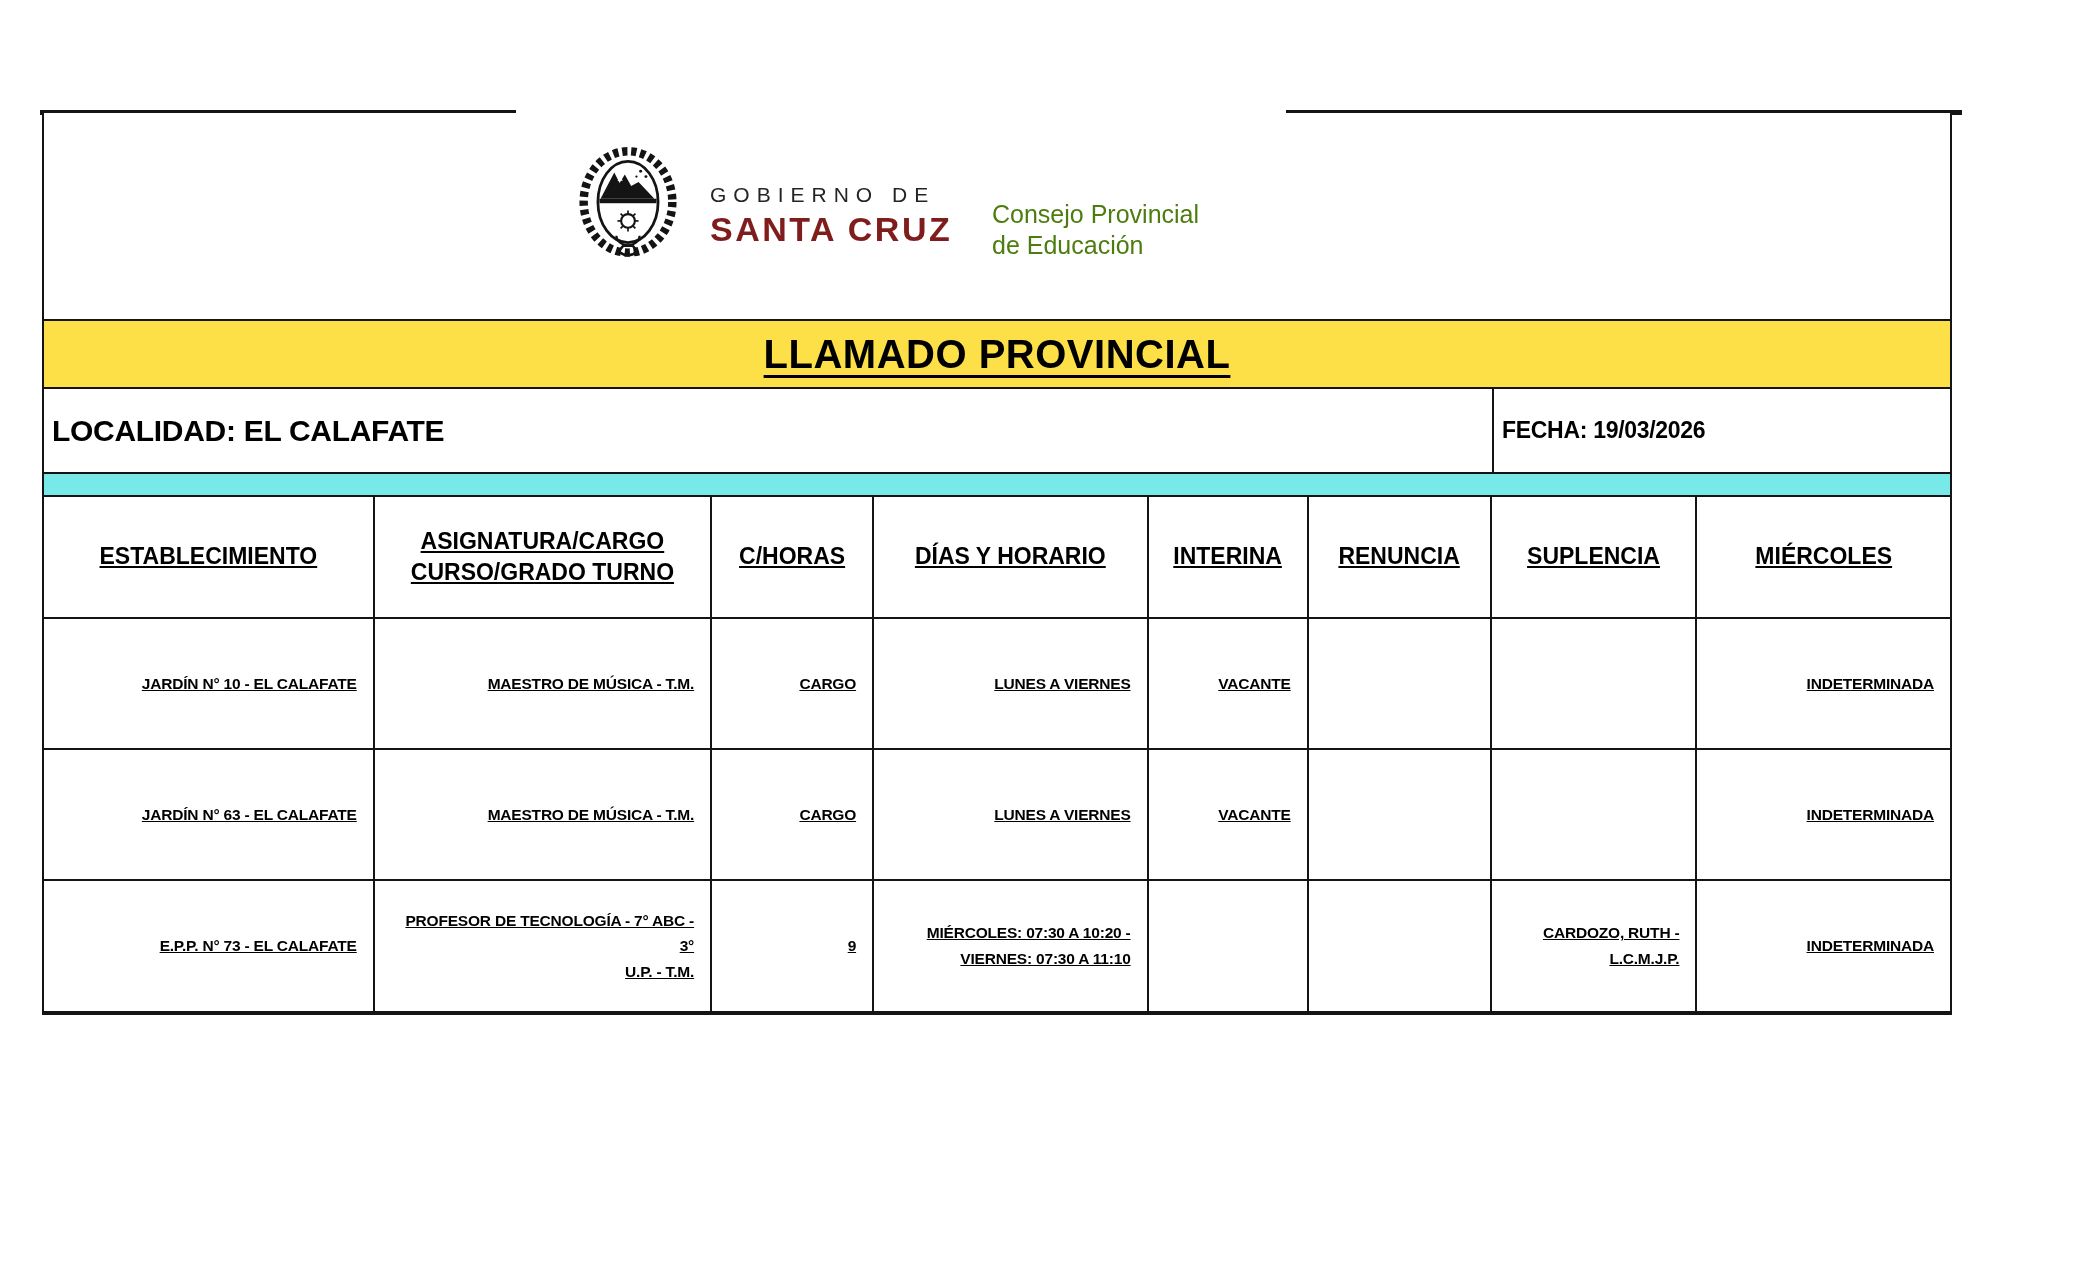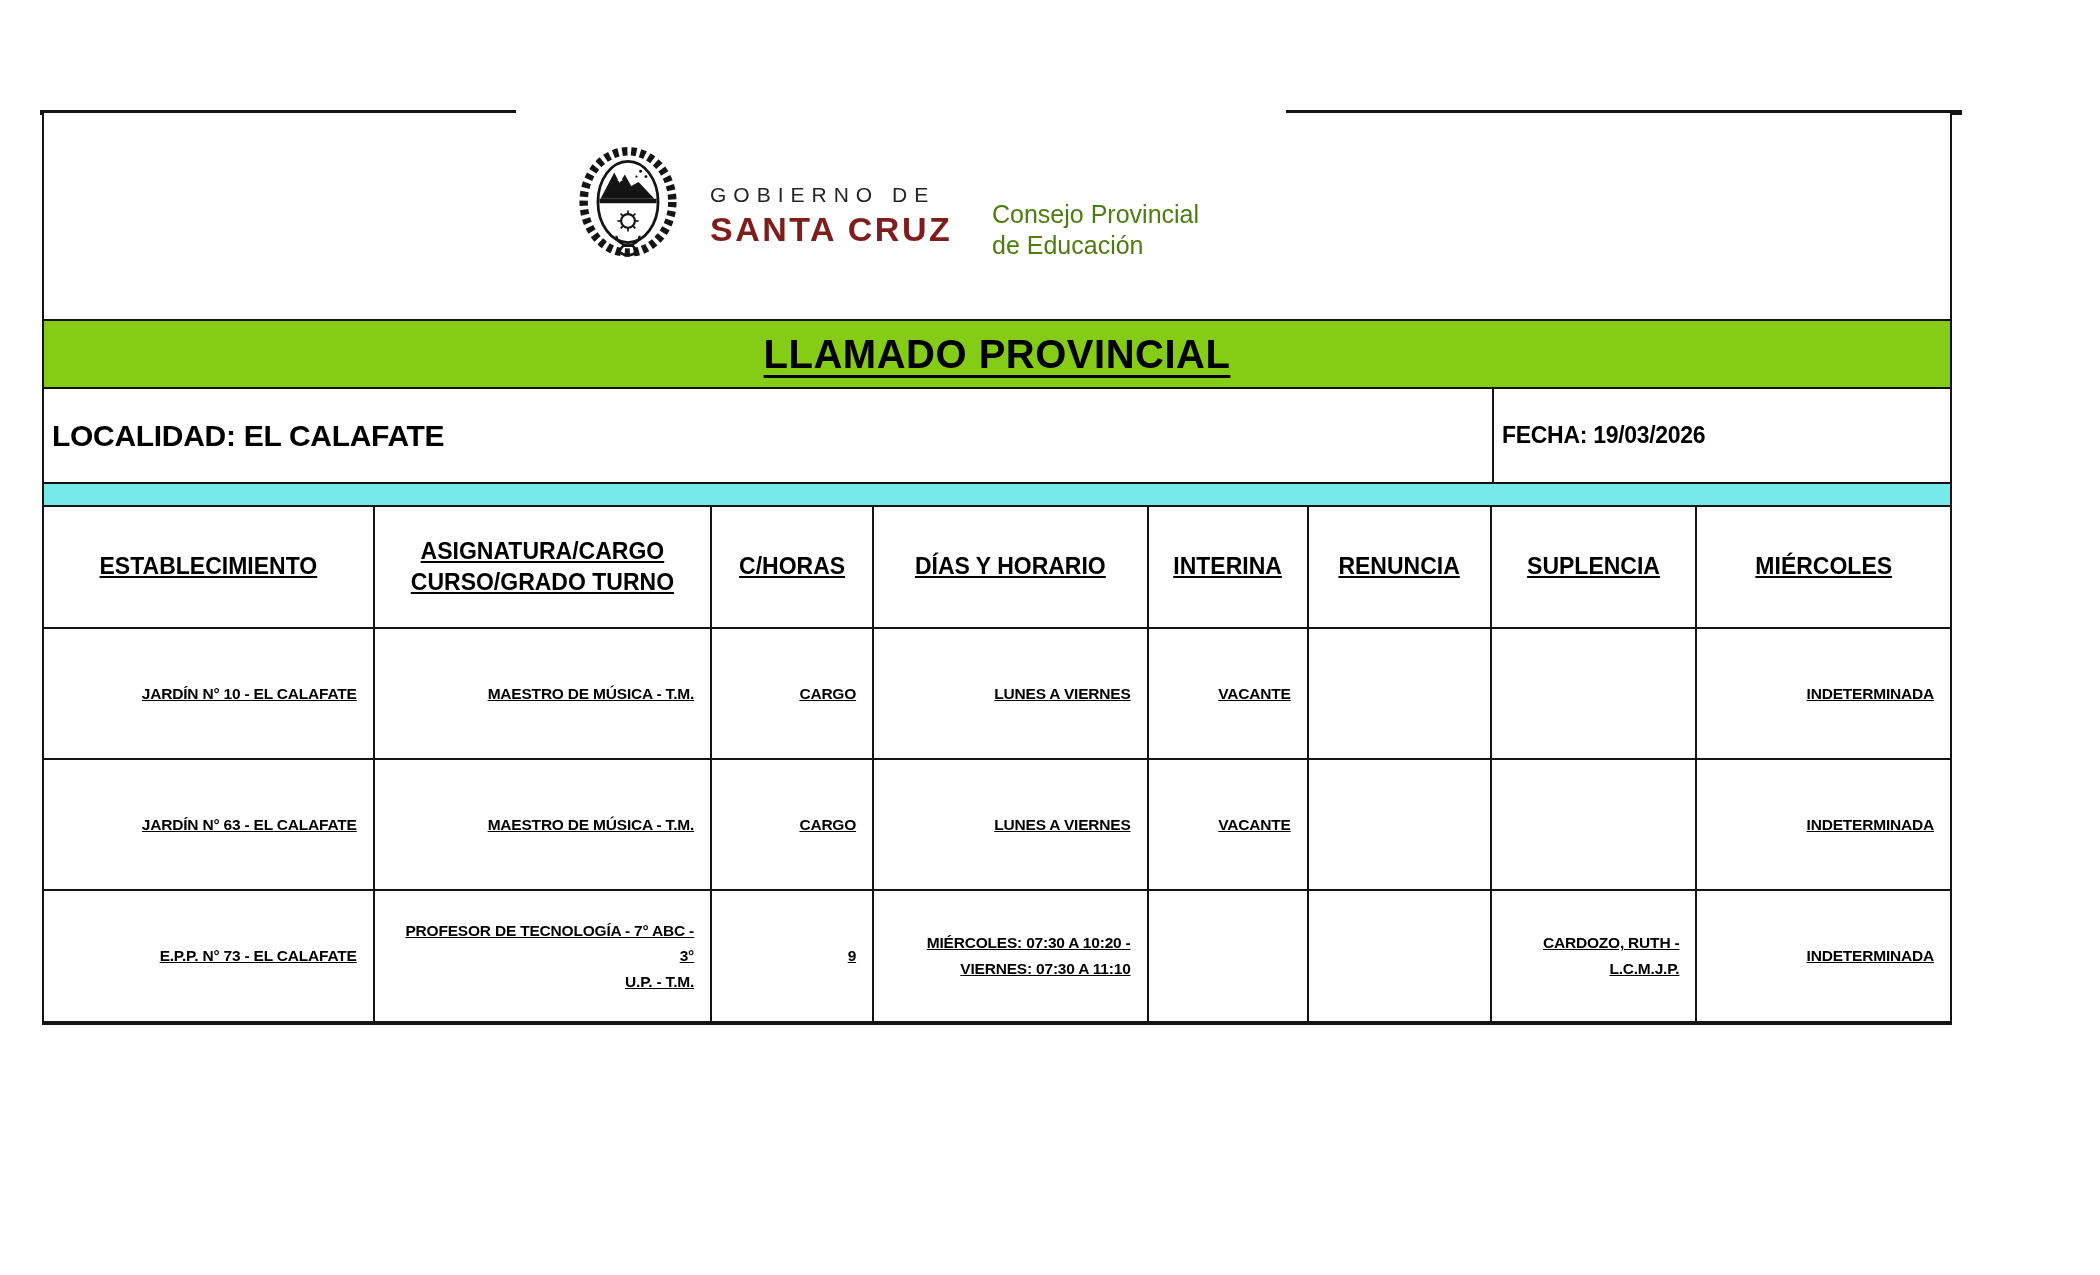--- a/index.html
+++ b/index.html
@@ -26,31 +26,31 @@
   
   .letterhead { position:relative; height:206px; background:#fff; }
   .logo { position:absolute; left:531px; top:33px; }
   .gov-text { position:absolute; left:666px; top:70px; }
   .gov-line1 { font-size:21px; font-weight:500; letter-spacing:7px; color:#242424; }
   .gov-line2 { font-size:34px; font-weight:800; letter-spacing:2.5px; color:#7f1d1d; margin-top:3px; }
   .council-text { position:absolute; left:948px; top:78px; font-size:25px; font-weight:400; line-height:1.22; color:#4d7c0f;margin-top:8px; }
 
   
   .title-band {
-    height:70px; background:#84cc16;
+    height:70px; background:#fde047;
     border-top:2px solid #141414; border-bottom:2px solid #141414;
     display:flex; align-items:center; justify-content:center;
   }
   .title-text {
     font-size:40px; font-weight:700; letter-spacing:0.5px;
     text-decoration:underline; text-decoration-thickness:3px; text-underline-offset:7px;
   }
 
   
-  .loc-row { display:flex; height:93px; background:#fff; }
+  .loc-row { display:flex; height:83px; background:#fff; }
   .loc-cell {
     flex:1; display:flex; align-items:center;
     padding-left:8px; font-size:30px; font-weight:700; letter-spacing:-0.3px;
   }
   .fecha-cell {
     width:458px; border-left:2px solid #141414;
     display:flex; align-items:center;
     padding-left:8px; font-size:23px; font-weight:700; letter-spacing:-0.3px;
   }
 

